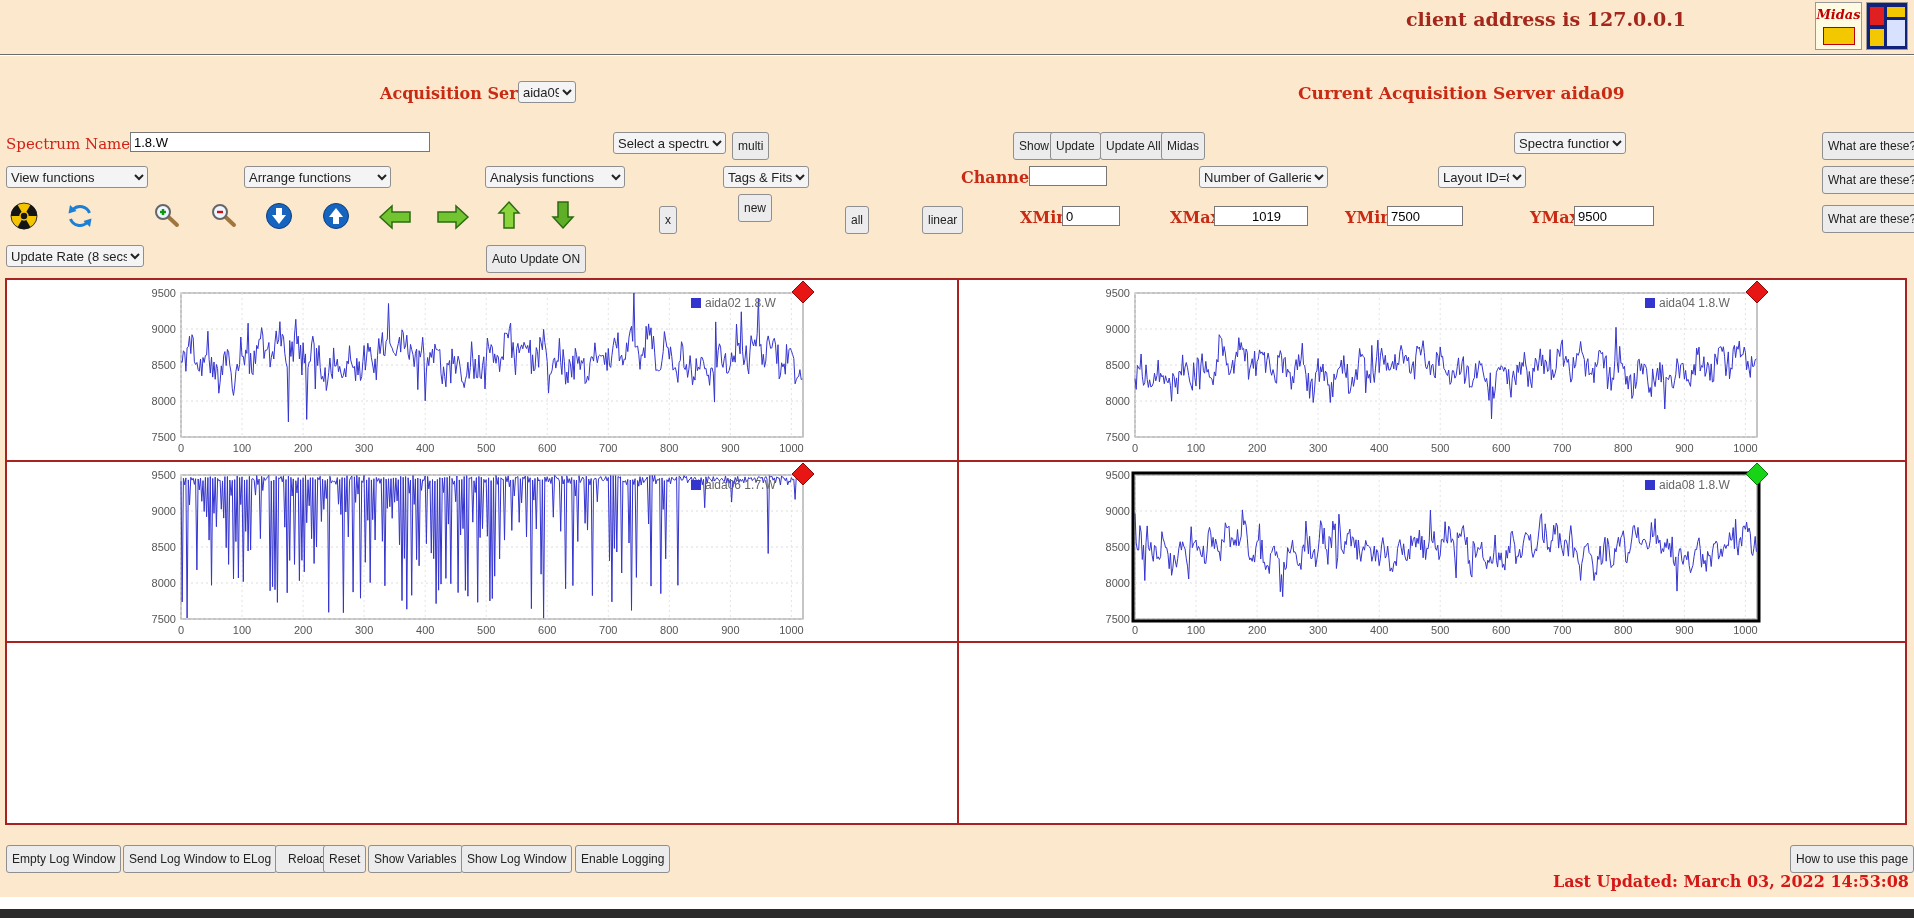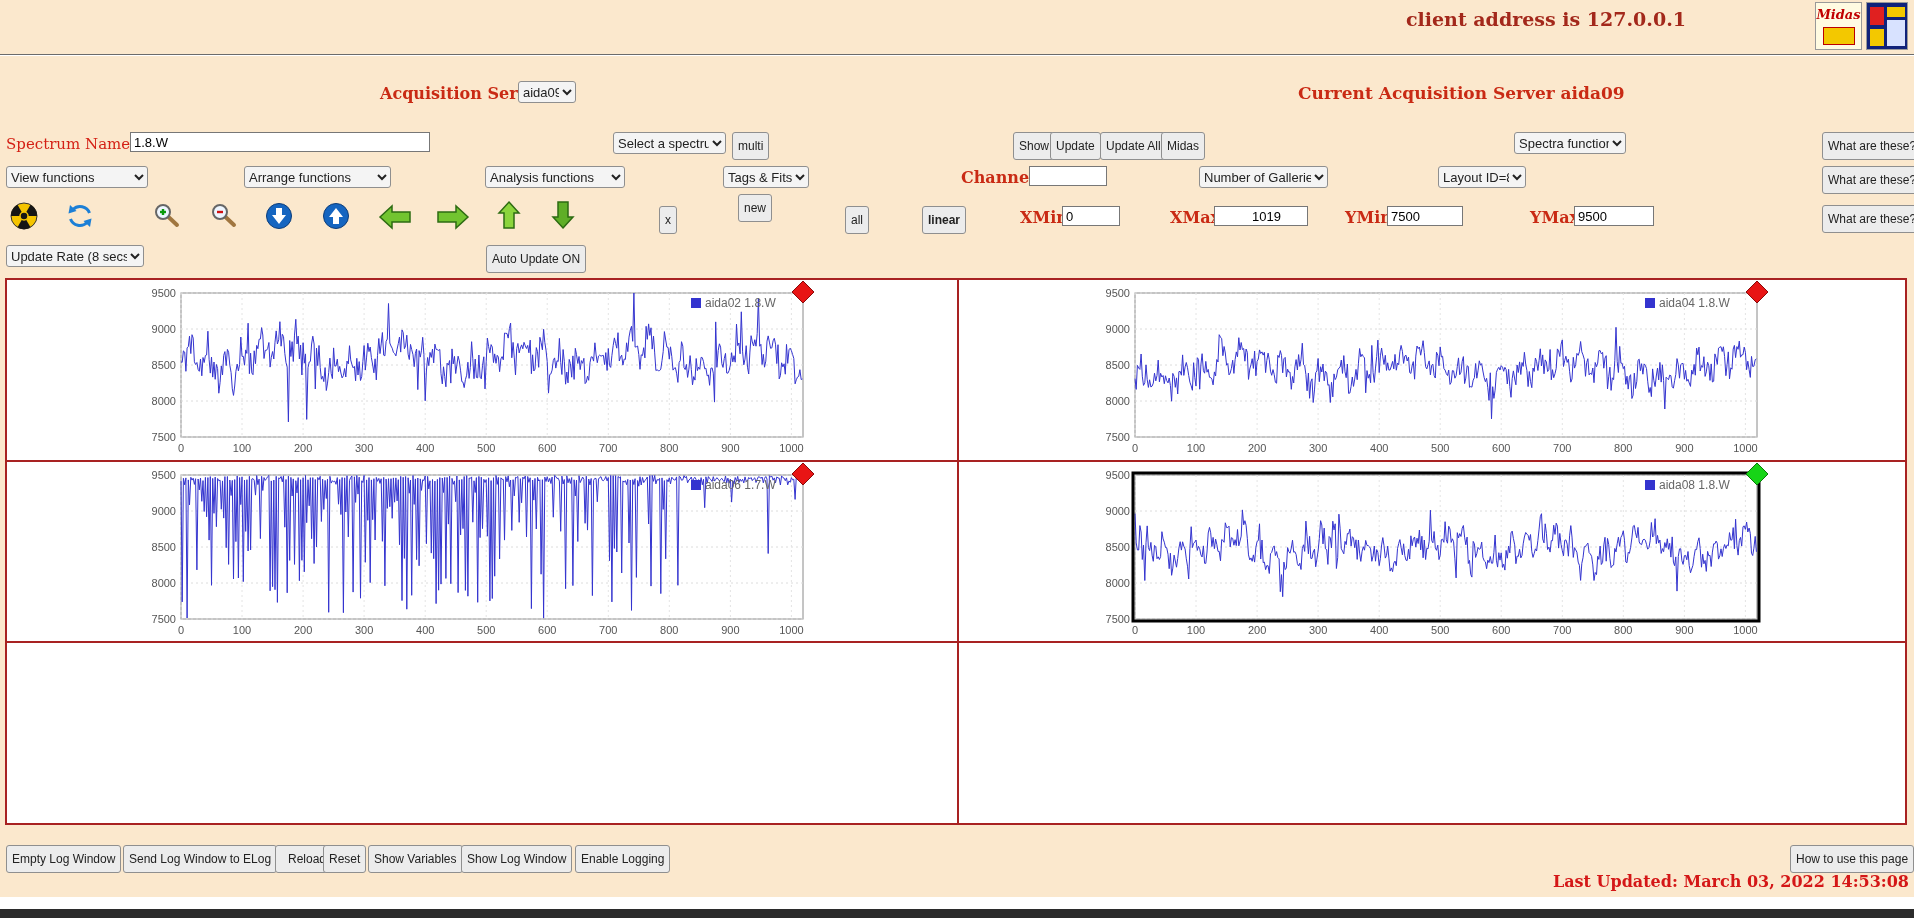--- a/index.html
+++ b/index.html
@@ -166,21 +166,21 @@
   </span>
   <span class="icon" style="left:551px;top:200px;">
     <svg width="24" height="30">
       <polygon points="12,28 22,17 17,17 17,2 7,2 7,17 2,17" fill="#5fae27" stroke="#2d6b12" stroke-width="1.5"></polygon>
     </svg>
   </span>
 
   <button class="btn small" style="left:659px;top:206px;">x</button>
   <button class="btn small" style="left:738px;top:194px;">new</button>
   <button class="btn small" style="left:845px;top:206px;">all</button>
-  <button class="btn small" style="left:922px;top:206px;font-weight:bold;">linear</button>
+  <button class="btn small" style="left:922px;top:206px;">linear</button>
 
   <div class="rlabel-b" style="left:1020px;top:208px;">XMin</div>
   <input class="inp" style="left: 1062px; top: 206px; width: 50px;" value="0">
   <div class="rlabel-b" style="left:1170px;top:208px;">XMax</div>
   <input class="inp" style="left: 1214px; top: 206px; width: 52px; padding-left: 37px;" value="1019">
   <div class="rlabel-b" style="left:1345px;top:208px;">YMin</div>
   <input class="inp" style="left: 1387px; top: 206px; width: 68px;" value="7500">
   <div class="rlabel-b" style="left:1530px;top:208px;">YMax</div>
   <input class="inp" style="left: 1574px; top: 206px; width: 72px;" value="9500">
   <button class="btn small" style="left:1822px;top:205px;">What are these?</button>

